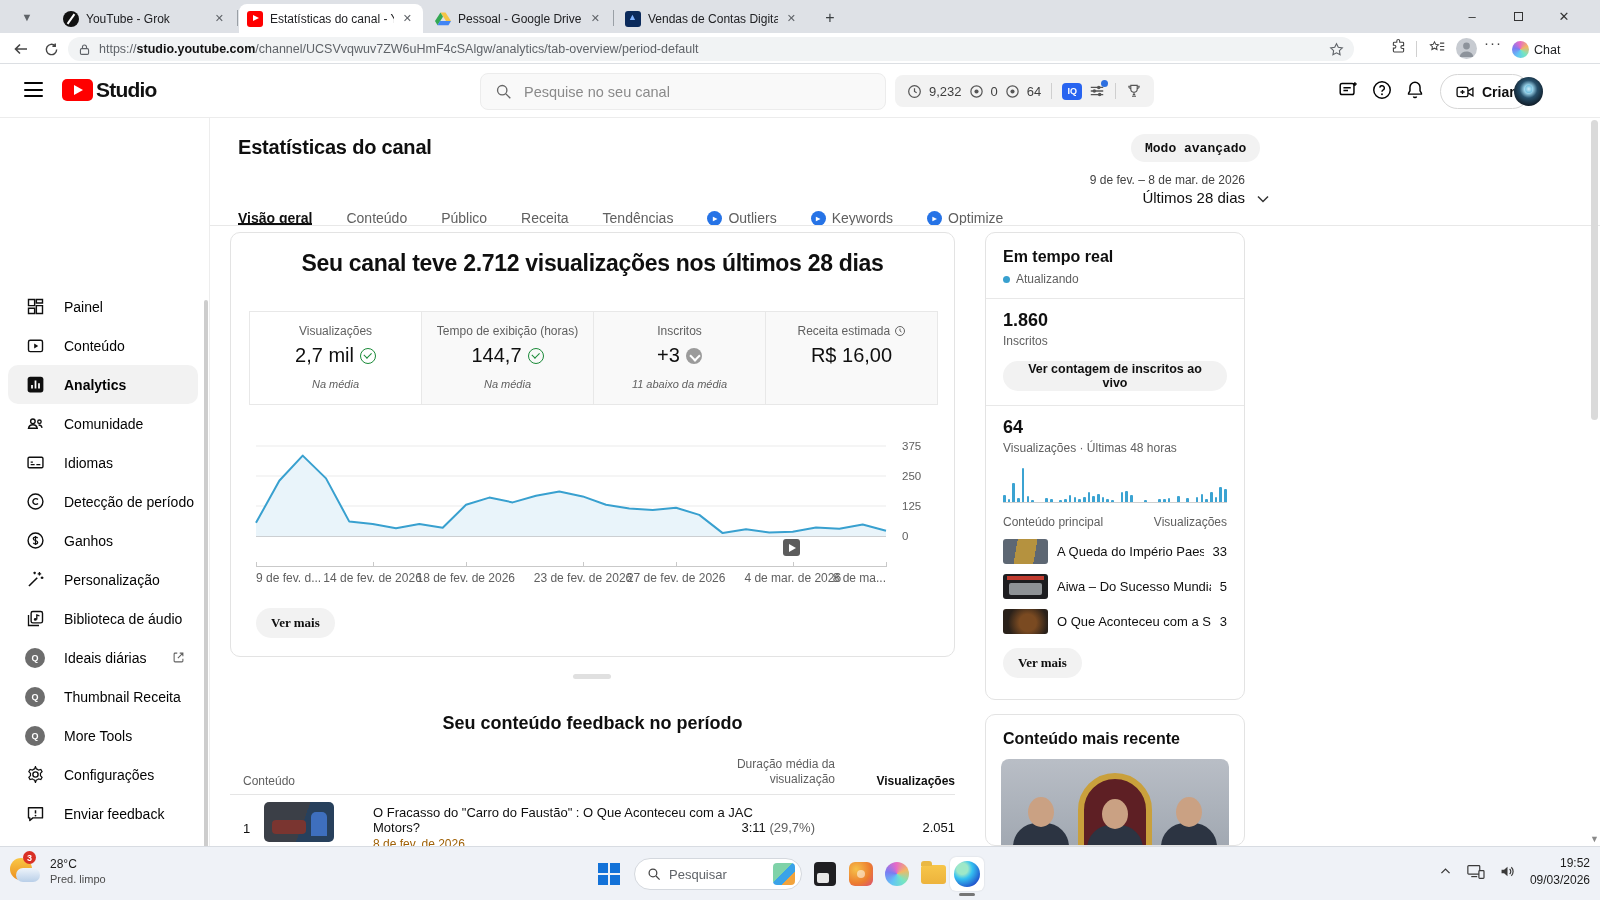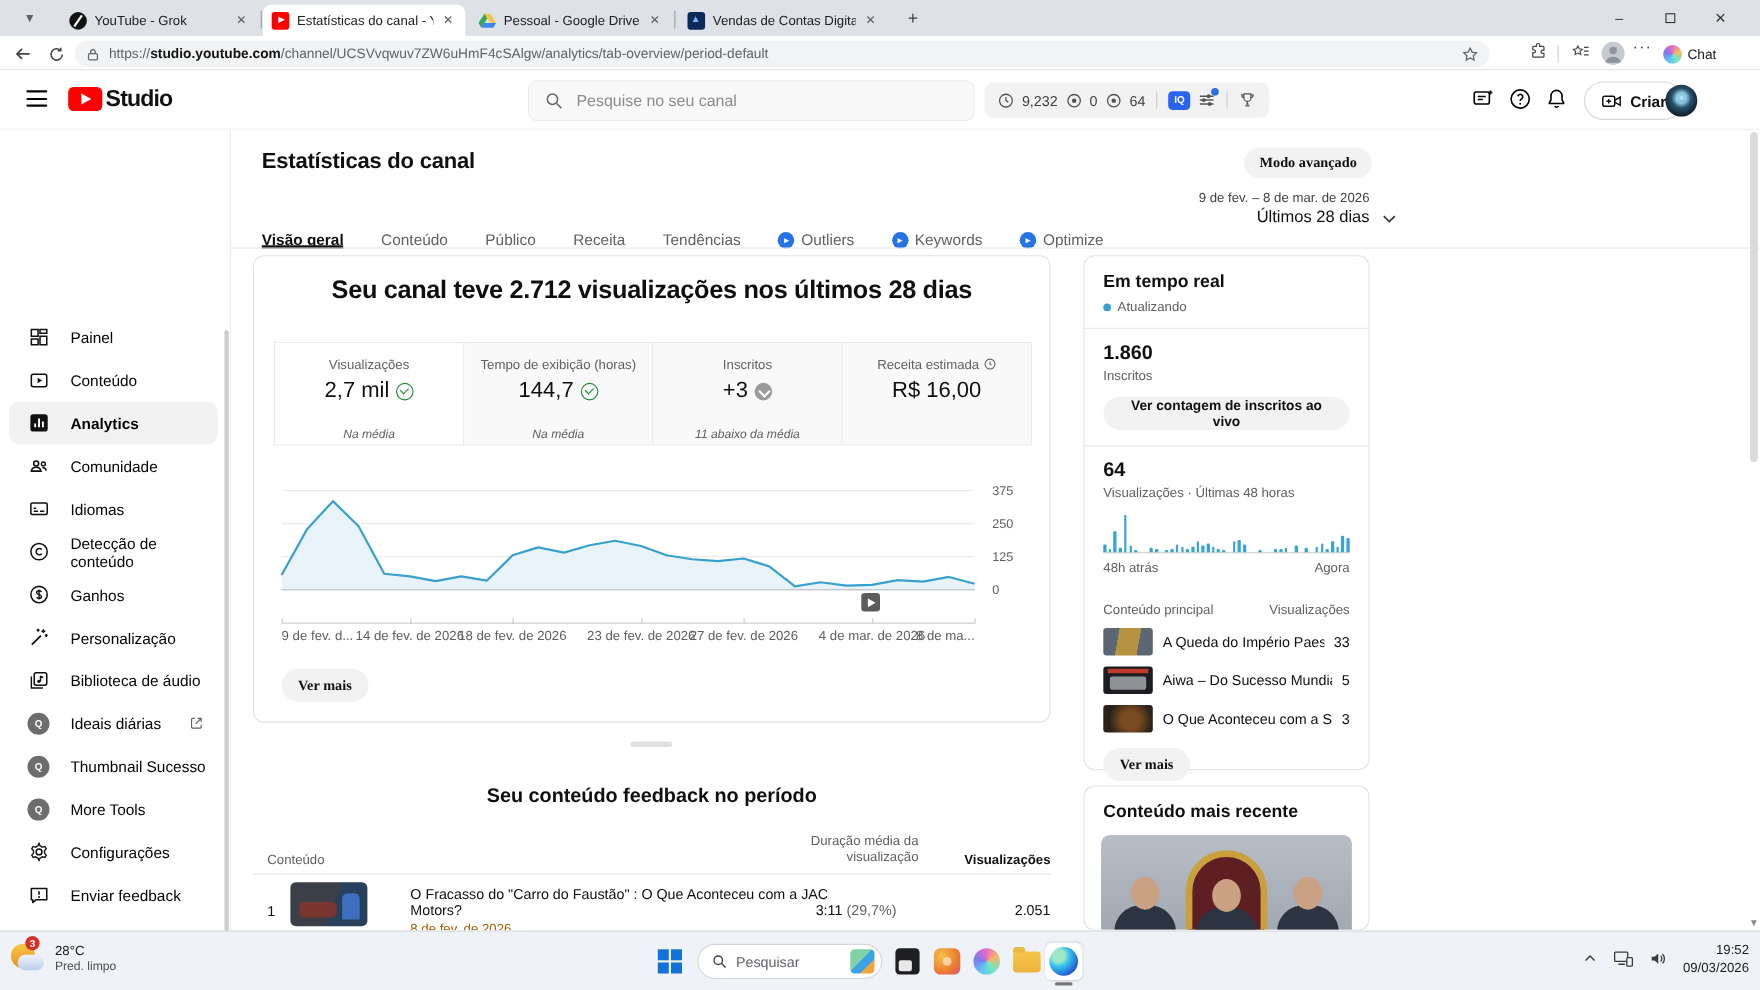--- a/index.html
+++ b/index.html
@@ -61,41 +61,41 @@
 #chan-sub{font-size:12px;color:#606060;margin-top:4px}
 .nav{position:absolute;left:0;width:204px;height:39px;display:flex;align-items:center;gap:18px;padding-left:24px;font-size:14px;color:#030303}
 .nav .ni{width:22px;height:22px;flex:0 0 auto;display:flex;align-items:center;justify-content:center}
 .nav.active{background:#f2f2f2;border-radius:10px;left:8px;width:190px;padding-left:16px;font-weight:bold}
 .gcirc{width:20px;height:20px;border-radius:50%;background:#6d6d6d;color:#fff;font-size:9px;font-weight:bold;display:flex;align-items:center;justify-content:center}
 .extlink{margin-left:auto;margin-right:18px;color:#606060}
 #side-scroll{position:absolute;right:1px;top:182px;width:4px;height:578px;border-radius:2px;background:#cdcdcd}
 
 #main{position:absolute;left:210px;top:118px;width:1390px;height:728px;background:#fff;overflow:hidden}
 #pg-title{position:absolute;left:28px;top:18px;font-size:20px;font-weight:bold;letter-spacing:-0.2px}
-#adv-btn{position:absolute;left:921px;top:16px;height:28px;border-radius:14px;background:#f2f2f2;border:0;font-size:13px;font-weight:bold;color:#0f0f0f;padding:0 14px;font-family:Liberation Serif, serif}
+#adv-btn{position:absolute;left:921px;top:16px;height:28px;border-radius:14px;background:#f2f2f2;border:0;font-size:13px;font-weight:bold;color:#0f0f0f;padding:0 14px;font-family:Liberation Mono, monospace}
 #antabs{position:absolute;left:28px;top:70px;height:38px;display:flex;gap:34px}
 #antabs .at{font-size:14px;color:#606060;display:flex;align-items:flex-end;gap:6px;position:relative;padding-top:4px}
 #antabs .at.active{color:#0f0f0f;font-weight:bold}
 #antabs .at.active:after{content:"";position:absolute;left:0;bottom:0;width:100%;height:3px;background:#0f0f0f}
 #antabs .bluedot{width:15px;height:15px;border-radius:50%;background:#2673e6;color:#fff;font-size:8px;font-weight:bold;display:flex;align-items:center;justify-content:center}
 #tabline{position:absolute;left:0;top:107px;width:1390px;height:1px;background:#e8e8e8}
 #datepick{position:absolute;left:830px;top:55px;width:205px;text-align:right}
 #datepick .r1{font-size:12px;color:#424242}
 #datepick .r2{font-size:15px;color:#0f0f0f;margin-top:2px}
 #datepick .chev{position:absolute;right:-28px;top:16px;color:#333}
 .card{position:absolute;background:#fff;border:1px solid #e3e3e3;border-radius:10px}
 #chartcard{left:20px;top:114px;width:725px;height:425px}
 #headline{position:absolute;left:0;top:17px;width:100%;text-align:center;font-size:23px;font-weight:bold;letter-spacing:-0.3px}
 #mstrip{position:absolute;left:18px;top:78px;width:689px;height:94px;display:flex;border:1px solid #e8e8e8}
 .mcell{flex:1;background:#f9f9f9;border-right:1px solid #e8e8e8;text-align:center;padding-top:12px;position:relative}
 .mcell:last-child{border-right:0}
 .mcell.sel{background:#fff}
 .mlabel{font-size:12px;color:#606060}
 .mval{font-size:20px;color:#0f0f0f;margin-top:6px;display:flex;align-items:center;justify-content:center;gap:6px}
-.msub{font-size:11px;font-style:italic;color:#606060;margin-top:22px}
+.msub{font-size:11px;font-style:italic;color:#606060;margin-top:11px}
 .okc{width:16px;height:16px;border-radius:50%;border:1.6px solid #1a8a38;position:relative;display:inline-block}
 .okc:after{content:"";position:absolute;left:3.5px;top:3px;width:6px;height:3.5px;border-left:1.7px solid #1a8a38;border-bottom:1.7px solid #1a8a38;transform:rotate(-45deg)}
 .dnc{width:16px;height:16px;border-radius:50%;background:#9b9b9b;position:relative;display:inline-block}
 .dnc:after{content:"";position:absolute;left:4.8px;top:4px;width:6px;height:6px;border-left:2px solid #fff;border-bottom:2px solid #fff;transform:rotate(-45deg)}
 #chartwrap{position:absolute;left:0;top:195px;width:723px;height:112px}
 #xaxis{position:absolute;left:0;top:333px;width:723px;height:24px}
 #xaxis .axl{position:absolute;left:25px;top:0;width:630px;height:1px;background:#c9c9c9}
 #xaxis .tick{position:absolute;top:-4px;width:1px;height:5px;background:#c9c9c9}
 #xaxis .xl{position:absolute;top:5px;font-size:12px;color:#606060;white-space:nowrap}
 #playbtn{position:absolute;left:552px;top:306px;width:17px;height:17px;background:#5c5c5c;border-radius:3px;display:flex;align-items:center;justify-content:center}
@@ -411,21 +411,21 @@
       </span>
     <span>Idiomas</span>
   </div>
   <div class="nav" style="top:364px">
     <span class="ni">
         <svg width="21" height="21" viewBox="0 0 24 24">
           <circle cx="12" cy="12" r="8.5" stroke="#0f0f0f" stroke-width="1.6" fill="none"></circle>
           <path d="M14.8 9.8a3.3 3.3 0 1 0 0 4.4" stroke="#0f0f0f" stroke-width="1.6" fill="none"></path>
         </svg>
       </span>
-    <span>Detecção de conteúdo</span>
+    <span>Detecção de período</span>
   </div>
   <div class="nav" style="top:403px">
     <span class="ni">
         <svg width="21" height="21" viewBox="0 0 24 24">
           <circle cx="12" cy="12" r="8.5" stroke="#0f0f0f" stroke-width="1.6" fill="none"></circle>
           <path d="M14.5 9.3c-.5-.8-1.4-1.2-2.5-1.2-1.4 0-2.5.7-2.5 1.9 0 2.7 5 1.3 5 4 0 1.2-1.1 2-2.5 2-1.1 0-2-.5-2.5-1.3M12 6.8v10.4" stroke="#0f0f0f" stroke-width="1.4" fill="none"></path>
         </svg>
       </span>
     <span>Ganhos</span>
   </div>
@@ -457,21 +457,21 @@
     <span class="extlink">
         <svg width="15" height="15" viewBox="0 0 24 24">
           <path d="M14 5h5v5M19 5l-8 8M10 5H6.5A1.5 1.5 0 0 0 5 6.5v11A1.5 1.5 0 0 0 6.5 19h11a1.5 1.5 0 0 0 1.5-1.5V14" stroke="#606060" stroke-width="1.7" fill="none"></path>
         </svg>
       </span>
   </div>
   <div class="nav" style="top:559px">
     <span class="ni">
         <span class="gcirc">Q</span>
       </span>
-    <span>Thumbnail Sucesso</span>
+    <span>Thumbnail Receita</span>
   </div>
   <div class="nav" style="top:598px">
     <span class="ni">
         <span class="gcirc">Q</span>
       </span>
     <span>More Tools</span>
   </div>
   <div class="nav" style="top:637px">
     <span class="ni">
         <svg width="21" height="21" viewBox="0 0 24 24">
@@ -694,24 +694,20 @@
           <i style="height: 4.08px; background: rgb(59, 163, 210);"></i>
           <i style="height: 0px; background: rgb(59, 163, 210);"></i>
           <i style="height: 5.44px; background: rgb(59, 163, 210);"></i>
           <i style="height: 8.16px; background: rgb(59, 163, 210);"></i>
           <i style="height: 2.72px; background: rgb(59, 163, 210);"></i>
           <i style="height: 9.52px; background: rgb(59, 163, 210);"></i>
           <i style="height: 4.76px; background: rgb(59, 163, 210);"></i>
           <i style="height: 15.3px; background: rgb(59, 163, 210);"></i>
           <i style="height: 12.92px; background: rgb(59, 163, 210);"></i>
         </div>
-      <div id="rtlabels">
-        <span>48h atrás</span>
-        <span>Agora</span>
-      </div>
       <div id="tclabels">
         <span>Conteúdo principal</span>
         <span>Visualizações</span>
       </div>
       <div class="rtrow">
         <span class="th th1"></span>
         <span class="t">A Queda do Império Paes M...</span>
         <span class="v">33</span>
       </div>
       <div class="rtrow">

